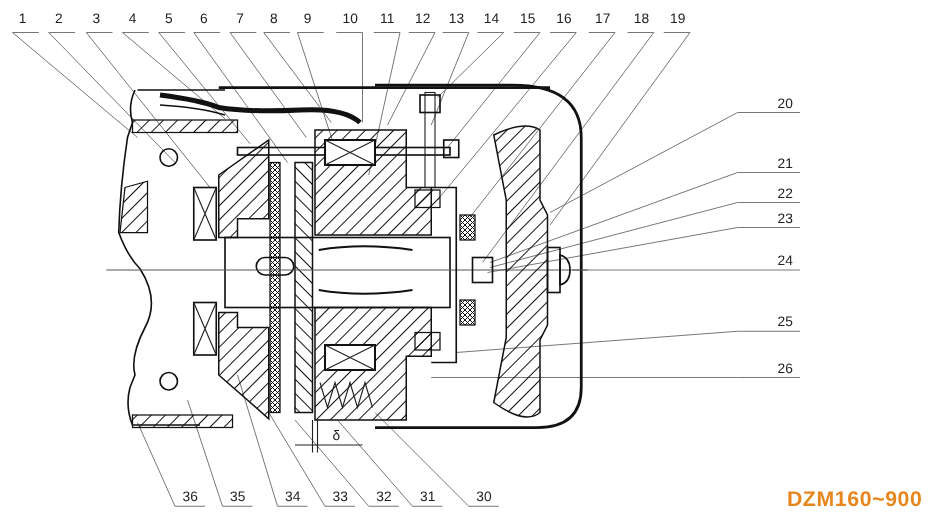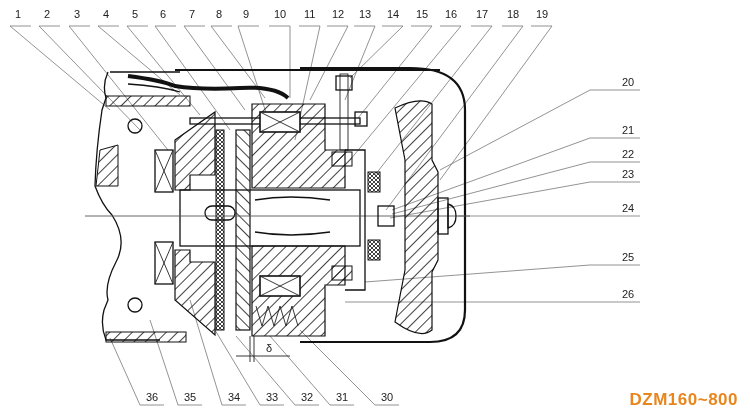--- a/index.html
+++ b/index.html
@@ -199,13 +199,13 @@
   <rect x="438" y="198" width="10" height="36" class="med"></rect>
   <path d="M448 204 Q456 206 456 216 Q456 226 448 228 Z" class="med"></path>
 
   <line x1="236" y1="356" x2="290" y2="356" class="thin"></line>
   <line x1="250" y1="336" x2="250" y2="362" class="thin"></line>
   <line x1="254" y1="336" x2="254" y2="362" class="thin"></line>
   <text x="266" y="352" class="lbl" font-size="12">δ</text>
 </svg>
 </div>
 
-<div class="model" style="color: rgb(232, 134, 30);">DZM160~800</div>
+<div class="model" style="color: rgb(232, 134, 30);">DZM160~900</div>
 
 </body></html>

